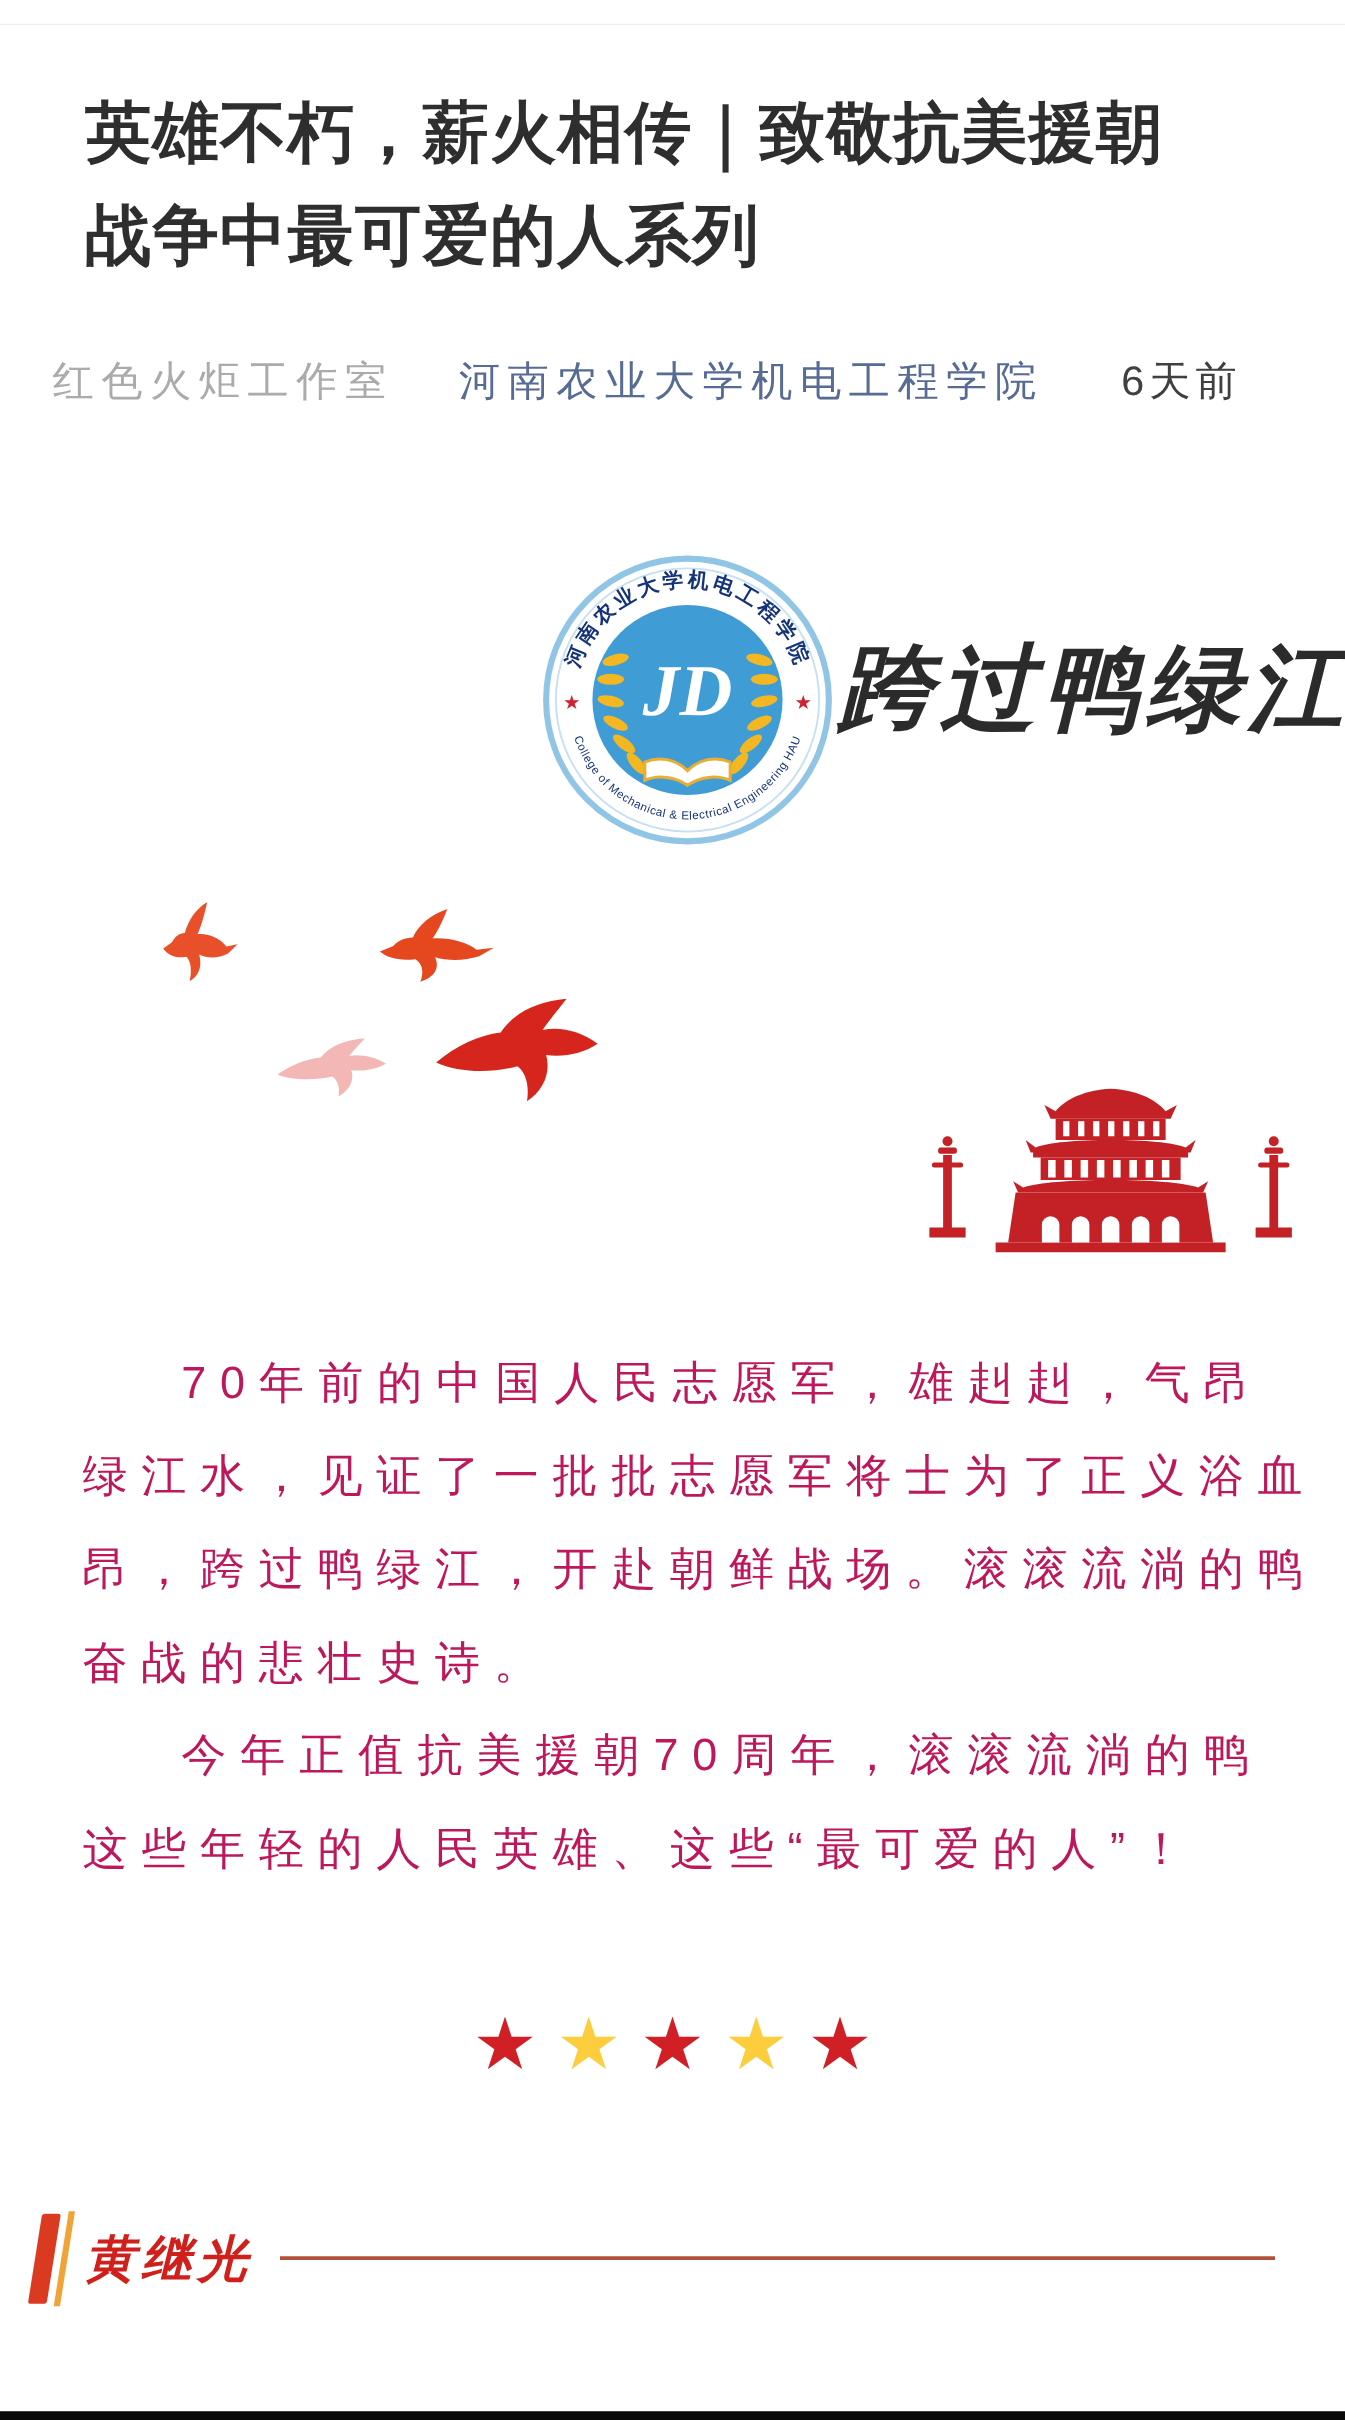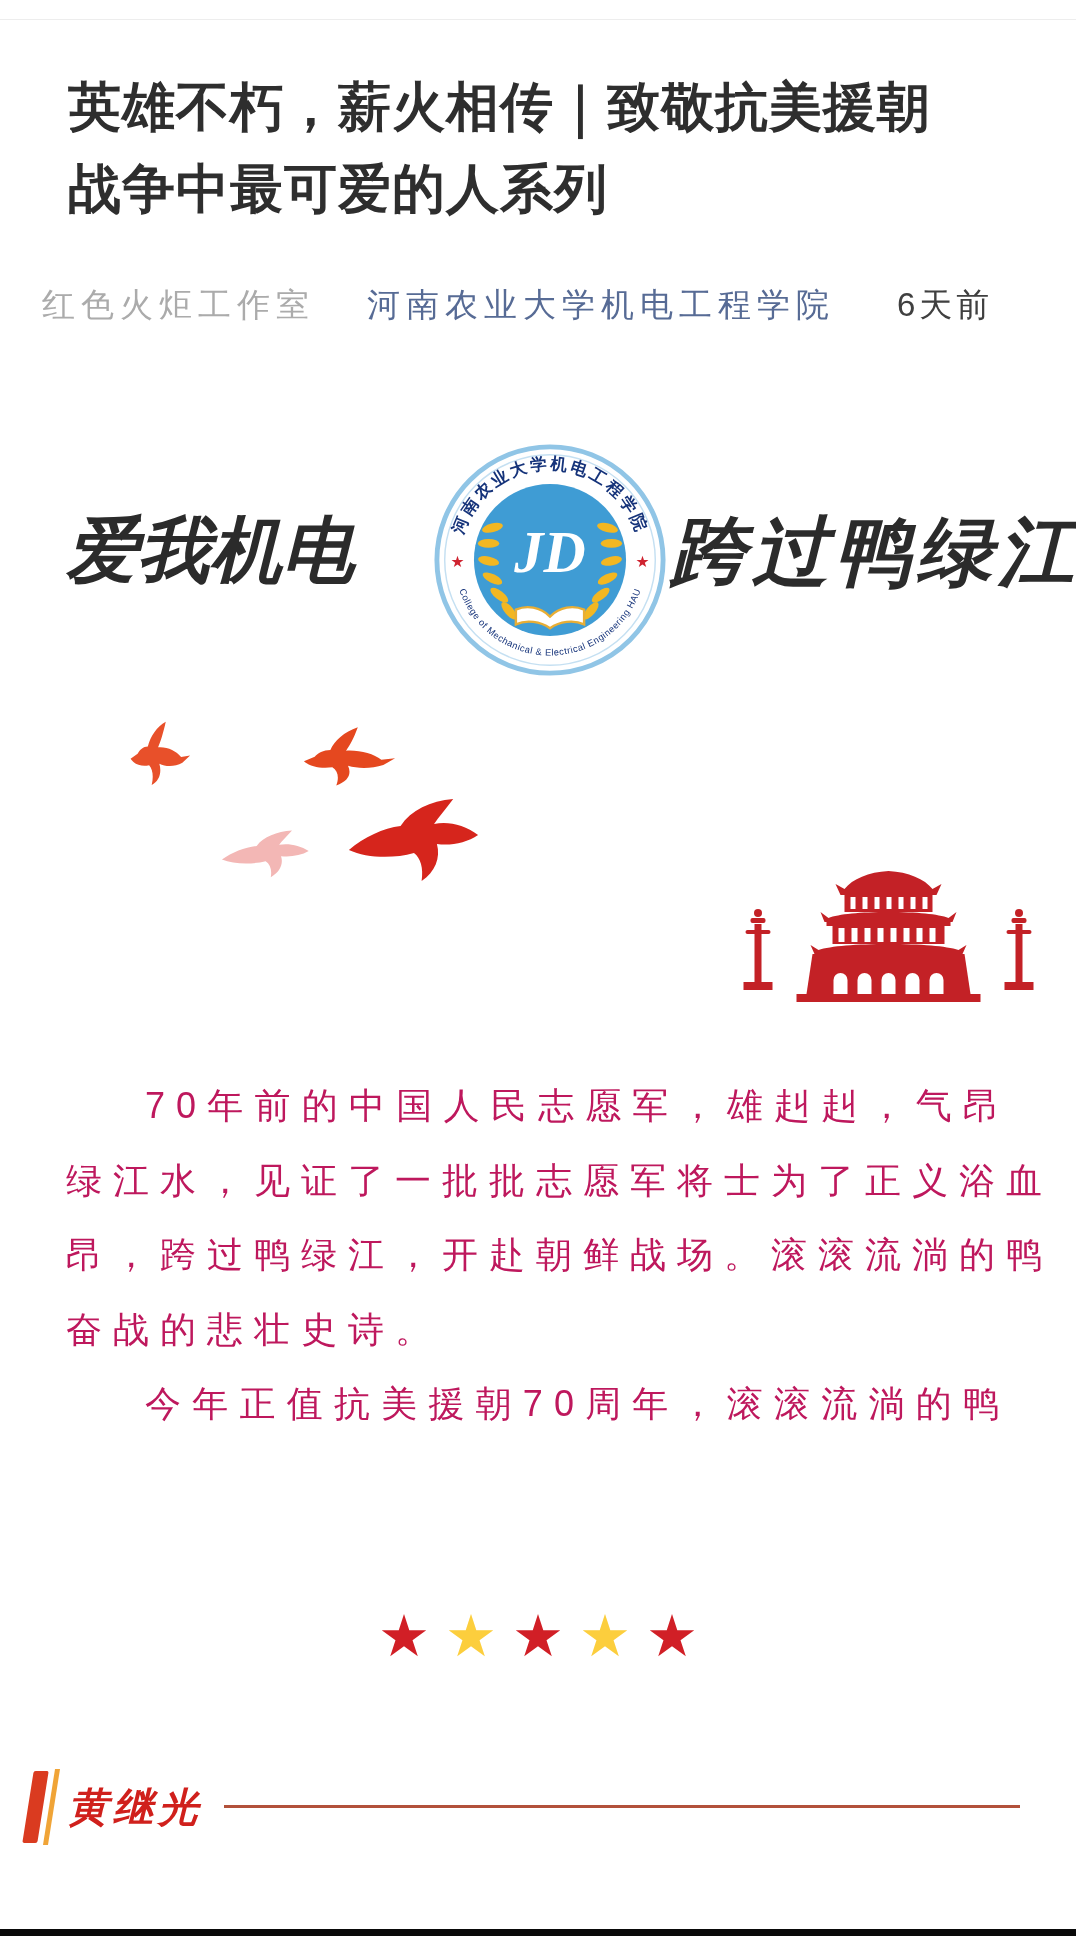--- a/index.html
+++ b/index.html
@@ -80,21 +80,20 @@
 
   <div class="title-line l1">英雄不朽，薪火相传｜致敬抗美援朝</div>
   <div class="title-line l2">战争中最可爱的人系列</div>
 
   <div class="byline">
     <span class="author">红色火炬工作室</span>
     <span class="account">河南农业大学机电工程学院</span>
     <span class="published">6天前</span>
   </div>
 
-  <div class="calli left">爱我机电</div>
   <div class="calli right">跨过鸭绿江</div>
 
   <svg class="logo" viewBox="0 0 240 240">
     <defs>
       <path id="arcTop" d="M27,120 A93,93 0 0 1 213,120"></path>
       <path id="arcBottom" d="M22,120 A98,98 0 0 0 218,120"></path>
     </defs>
     <circle cx="120" cy="120" r="116" fill="#ffffff" stroke="#90c5e6" stroke-width="5"></circle>
     <circle cx="120" cy="120" r="108" fill="none" stroke="#c5e0f2" stroke-width="1.5"></circle>
     <circle cx="120" cy="120" r="78" fill="#3f9cd4"></circle>
@@ -190,20 +189,21 @@
       <path d="M191,126 L191,112 A7,7 0 0 1 205,112 L205,126 Z"></path>
     </g>
   </svg>
 
   <div class="body-text">
     <div class="bline indent">70年前的中国人民志愿军，雄赳赳，气昂</div>
     <div class="bline">绿江水，见证了一批批志愿军将士为了正义浴血</div>
     <div class="bline">昂，跨过鸭绿江，开赴朝鲜战场。滚滚流淌的鸭</div>
     <div class="bline last">奋战的悲壮史诗。</div>
     <div class="bline indent">今年正值抗美援朝70周年，滚滚流淌的鸭</div>
+    <div class="bline last">这些年轻的人民英雄、这些“最可爱的人”！</div>
   </div>
 
   <div class="stars">
     <span style="color: rgb(209, 31, 38);">★</span>
     <span style="color: rgb(252, 206, 61);">★</span>
     <span style="color: rgb(209, 31, 38);">★</span>
     <span style="color: rgb(252, 206, 61);">★</span>
     <span style="color: rgb(209, 31, 38);">★</span>
   </div>
 

